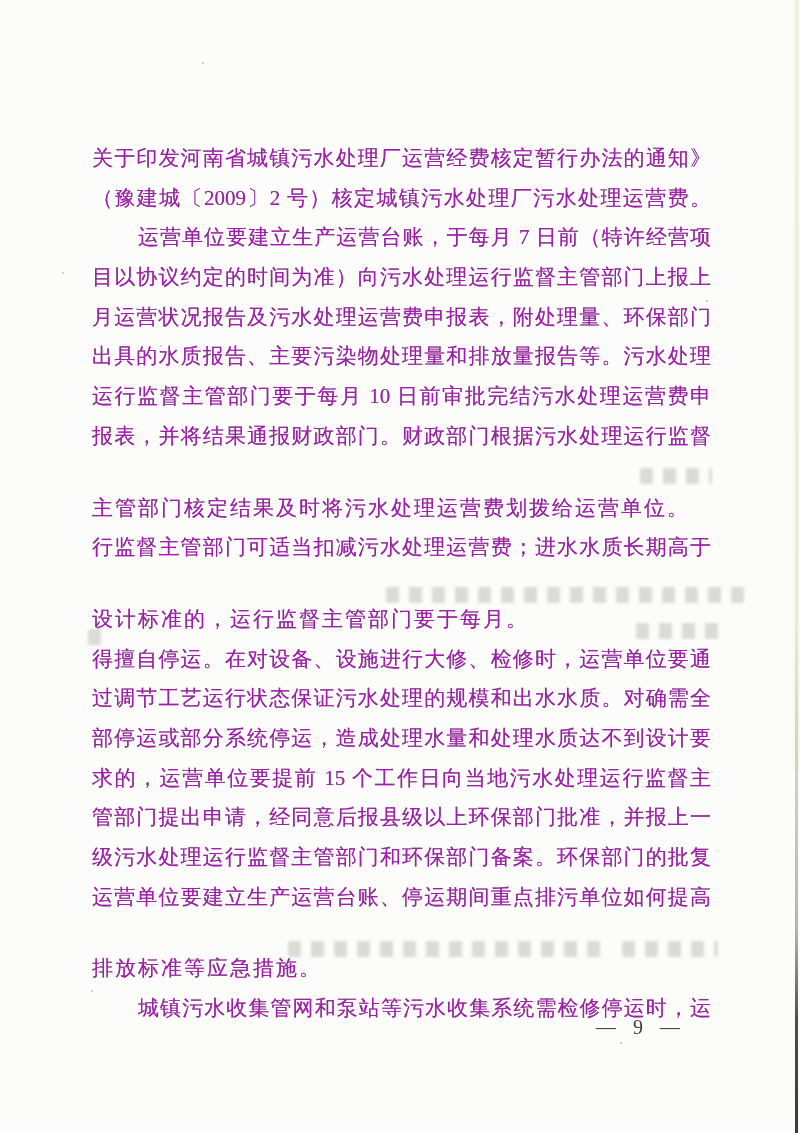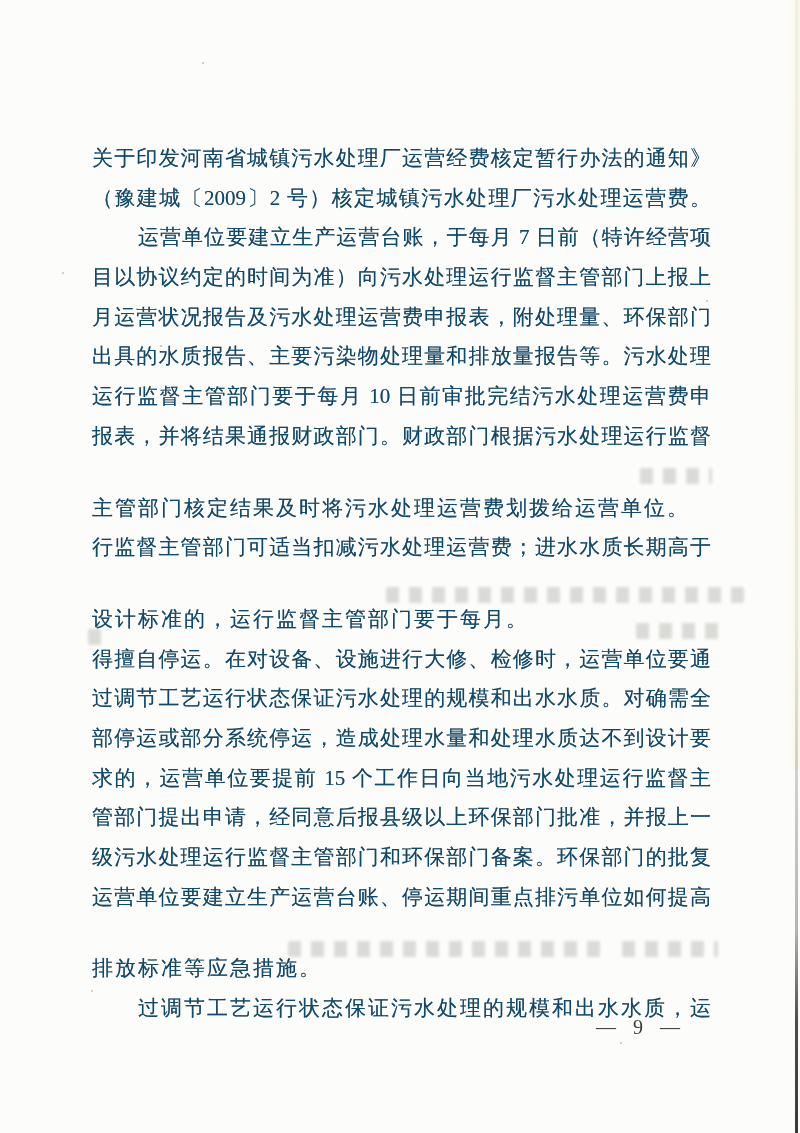--- a/index.html
+++ b/index.html
@@ -18,21 +18,21 @@
   .textblock {
     position:absolute;
     left:92px; top:139px;
     width:619px;
   }
   .line {
     height:39.7px;
     line-height:39.7px;
     font-size:21px;
     letter-spacing:2px;
-    color:#0c4a6e;
+    color:#a21caf;
     text-shadow:0 0 0.6px rgba(47,45,43,0.55);
   }
   .line.j {
     letter-spacing:0;
     text-align:justify;
     text-align-last:justify;
     text-justify:inter-character;
   }
   .line.indent { text-indent:46px; }
   .line.last { text-align:left;margin-top:32px; }
@@ -99,21 +99,21 @@
     <div class="line j">行监督主管部门可适当扣减污水处理运营费；进水水质长期高于</div>
     <div class="line last">设计标准的，运行监督主管部门要于每月。</div>
     <div class="line j">得擅自停运。在对设备、设施进行大修、检修时，运营单位要通</div>
     <div class="line j">过调节工艺运行状态保证污水处理的规模和出水水质。对确需全</div>
     <div class="line j">部停运或部分系统停运，造成处理水量和处理水质达不到设计要</div>
     <div class="line j">求的，运营单位要提前 15 个工作日向当地污水处理运行监督主</div>
     <div class="line j">管部门提出申请，经同意后报县级以上环保部门批准，并报上一</div>
     <div class="line j">级污水处理运行监督主管部门和环保部门备案。环保部门的批复</div>
     <div class="line j">运营单位要建立生产运营台账、停运期间重点排污单位如何提高</div>
     <div class="line last">排放标准等应急措施。</div>
-    <div class="line j indent">过调节工艺运行状态保证污水处理的规模和出水水质，运</div>
+    <div class="line j indent">城镇污水收集管网和泵站等污水收集系统需检修停运时，运</div>
   </div>
 
   <div class="pagenum">— 9 —</div>
 
   <div class="ghost" style="left:640px; top:468px; width:72px;"></div>
   <div class="ghost" style="left:386px; top:587px; width:358px;"></div>
   <div class="ghost" style="left:88px;  top:629px; width:15px;"></div>
   <div class="ghost" style="left:636px; top:623px; width:88px;"></div>
   <div class="ghost" style="left:288px; top:941px; width:316px;"></div>
   <div class="ghost" style="left:622px; top:941px; width:96px;"></div>

